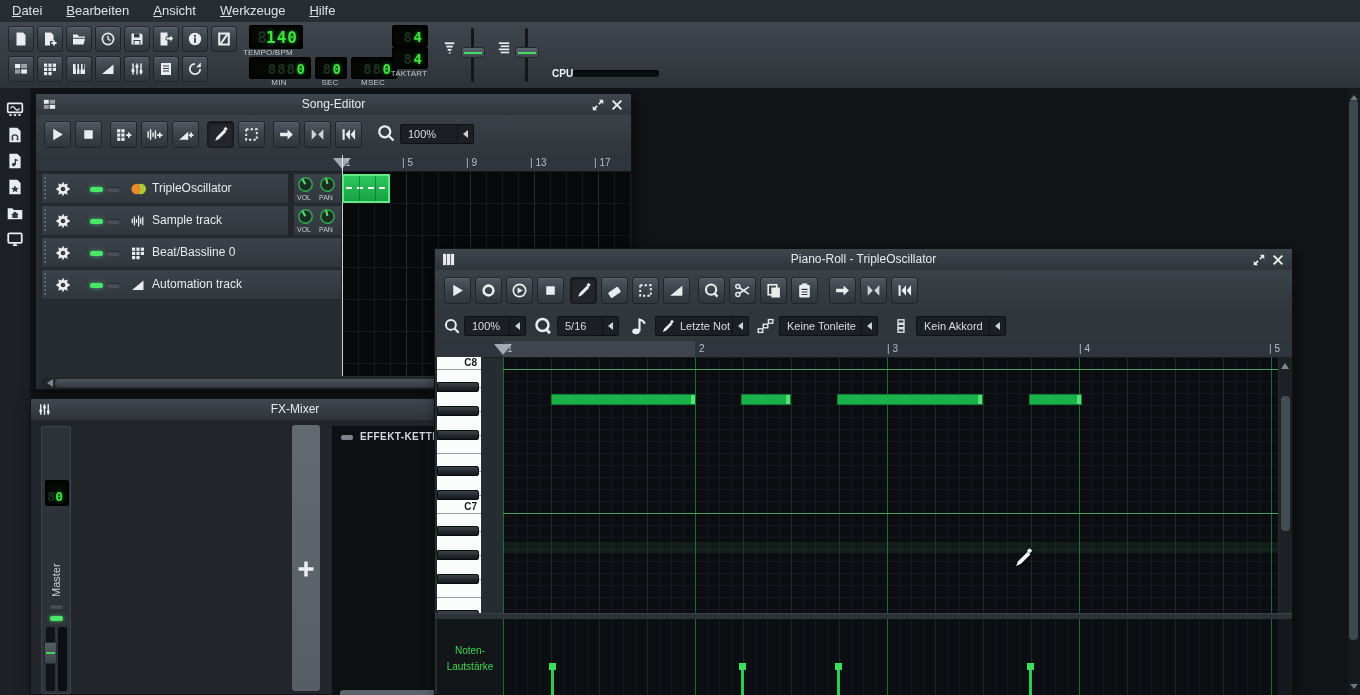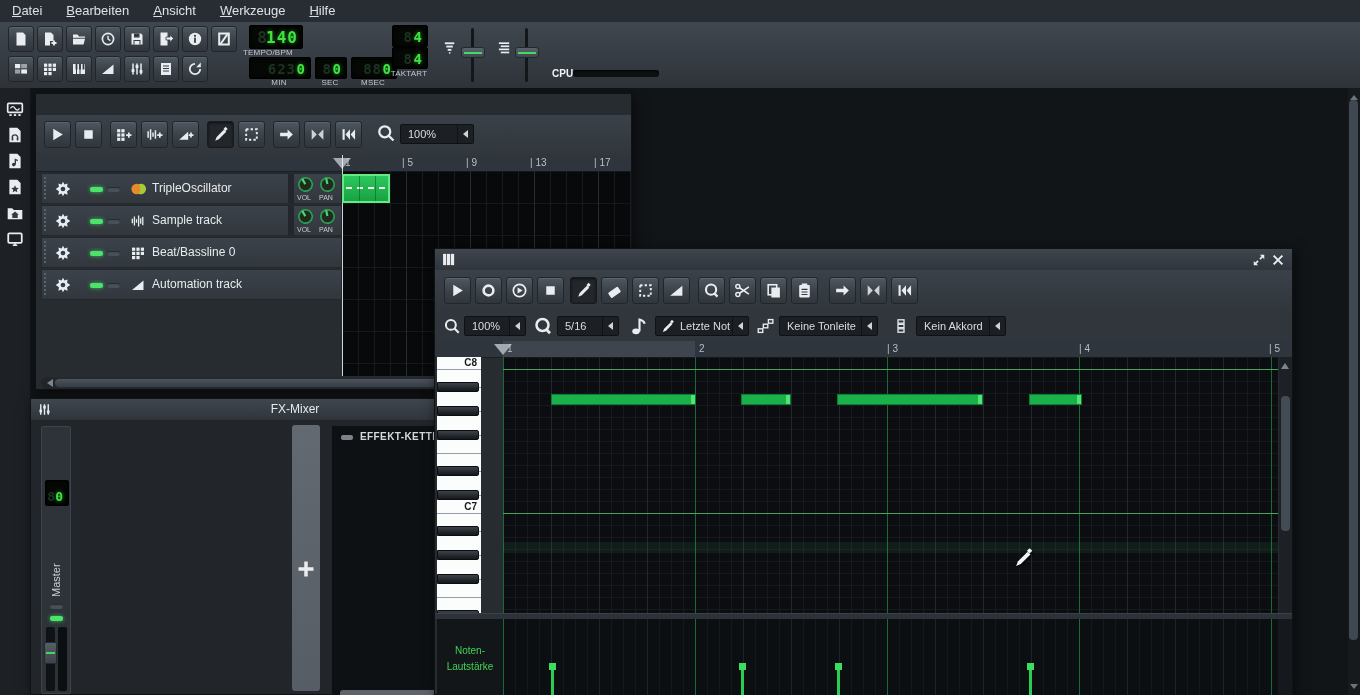--- a/index.html
+++ b/index.html
@@ -258,21 +258,21 @@
         </span>
       </div>
 
     <div class="led-box" style="left:249px;top:3px;width:52px;height:22px;font-size:16px">
       <span class="ghost" style="right:34px">8</span>
       <span class="val">140</span>
     </div>
     <div class="lbl" style="left:243px;top:26px;width:66px;">TEMPO/BPM</div>
 
     <div class="led-box" style="left:249px;top:35px;width:60px;height:20px;font-size:14px">
-      <span class="ghost" style="right:14px">623</span>
+      <span class="ghost" style="right:14px">888</span>
       <span class="val">0</span>
     </div>
     <div class="led-box" style="left:315px;top:35px;width:30px;height:20px;font-size:14px">
       <span class="ghost" style="right:14px">8</span>
       <span class="val">0</span>
     </div>
     <div class="led-box" style="left:351px;top:35px;width:44px;height:20px;font-size:14px">
       <span class="ghost" style="right:14px">88</span>
       <span class="val">0</span>
     </div>
@@ -356,20 +356,42 @@
         </span>
       <span class="side-ic ic" style="top:142px">
           <svg viewBox="0 0 16 16" fill="#e9edf0" xmlns="http://www.w3.org/2000/svg">
             <rect x="2" y="3" width="12" height="8.4" rx="1" fill="none" stroke="#e9edf0" stroke-width="1.6"></rect>
             <path d="M6 13.6 h4 M8 11.4 v2.2" stroke="#e9edf0" stroke-width="1.4" fill="none"></path>
           </svg>
         </span>
     </div>
 
     <div class="win" style="left:35px;top:5px;width:597px;height:297px">
+      <div class="titlebar">
+        <span class="tb-ic ic">
+            <svg viewBox="0 0 16 16" fill="#e9edf0" xmlns="http://www.w3.org/2000/svg">
+              <rect x="2" y="3" width="5.2" height="4.2"></rect>
+              <rect x="8.2" y="3" width="5.8" height="4.2" opacity=".55"></rect>
+              <rect x="2" y="8.4" width="5.2" height="4.2" opacity=".55"></rect>
+              <rect x="8.2" y="8.4" width="5.8" height="4.2"></rect>
+            </svg>
+          </span>
+        <div class="t">Song-Editor</div>
+        <span class="winbtn ic" style="right:26px">
+            <svg viewBox="0 0 16 16" fill="#e9edf0" xmlns="http://www.w3.org/2000/svg">
+              <path d="M9 2 h5 v5 l-1.8-1.8 -2.4 2.4 -1.4-1.4 2.4-2.4 Z"></path>
+              <path d="M7 14 H2 V9 l1.8 1.8 2.4-2.4 1.4 1.4 -2.4 2.4 Z"></path>
+            </svg>
+          </span>
+        <span class="winbtn ic" style="right:7px">
+            <svg viewBox="0 0 16 16" fill="#e9edf0" xmlns="http://www.w3.org/2000/svg">
+              <path d="M3 3 L13 13 M13 3 L3 13" stroke="#e9edf0" stroke-width="2.3" fill="none"></path>
+            </svg>
+          </span>
+      </div>
       <div class="subtoolbar" style="top:21px;height:40px">
         <div class="tbtn b27" style="left:8px;top:6px">
             <span class="ic" style="width:17px;height:17px">
               <svg viewBox="0 0 16 16" fill="#e9edf0" xmlns="http://www.w3.org/2000/svg">
                 <path d="M4 2.5 L13 8 L4 13.5 Z"></path>
               </svg>
             </span>
           </div>
         <div class="tbtn b27" style="left:39px;top:6px">
             <span class="ic" style="width:17px;height:17px">
@@ -634,20 +656,21 @@
 
     <div class="win" style="left:434px;top:160px;width:859px;height:447px">
       <div class="titlebar">
         <span class="tb-ic ic">
             <svg viewBox="0 0 16 16" fill="#e9edf0" xmlns="http://www.w3.org/2000/svg">
               <rect x="2.2" y="2" width="3.4" height="12"></rect>
               <rect x="6.4" y="2" width="3.4" height="12"></rect>
               <rect x="10.6" y="2" width="3.4" height="12"></rect>
             </svg>
           </span>
+        <div class="t">Piano-Roll - TripleOscillator</div>
         <span class="winbtn ic" style="right:26px">
             <svg viewBox="0 0 16 16" fill="#e9edf0" xmlns="http://www.w3.org/2000/svg">
               <path d="M9 2 h5 v5 l-1.8-1.8 -2.4 2.4 -1.4-1.4 2.4-2.4 Z"></path>
               <path d="M7 14 H2 V9 l1.8 1.8 2.4-2.4 1.4 1.4 -2.4 2.4 Z"></path>
             </svg>
           </span>
         <span class="winbtn ic" style="right:7px">
             <svg viewBox="0 0 16 16" fill="#e9edf0" xmlns="http://www.w3.org/2000/svg">
               <path d="M3 3 L13 13 M13 3 L3 13" stroke="#e9edf0" stroke-width="2.3" fill="none"></path>
             </svg>

